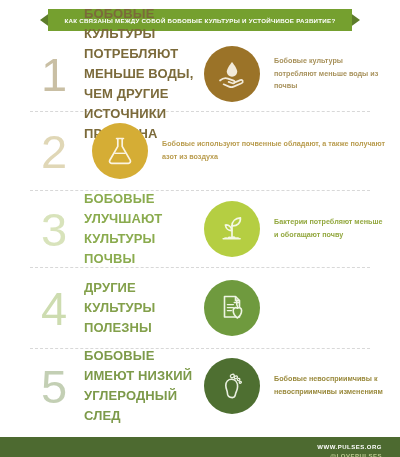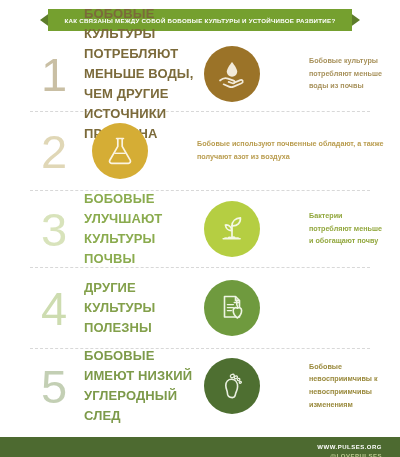--- a/index.html
+++ b/index.html
@@ -125,21 +125,20 @@
   .circle svg {
     display: block;
   }
   .desc {
     flex: 1 1 auto;
     font-size: 7.2px;
     font-weight: bold;
     line-height: 1.75;
     padding-left: 4px;
     box-sizing: border-box;
-    margin-left: 35px;
   }
 
   
   .footer {
     position: absolute;
     left: 0;
     right: 0;
     bottom: 0;
     height: 29px;
     background: #4d6a30;

